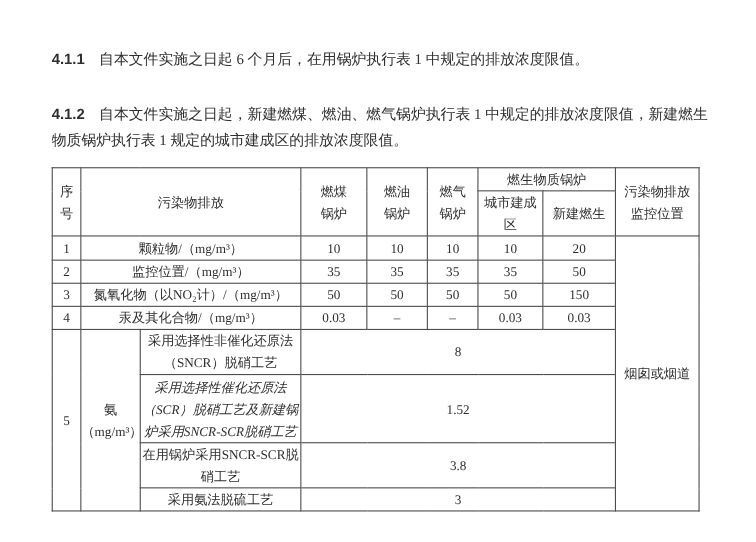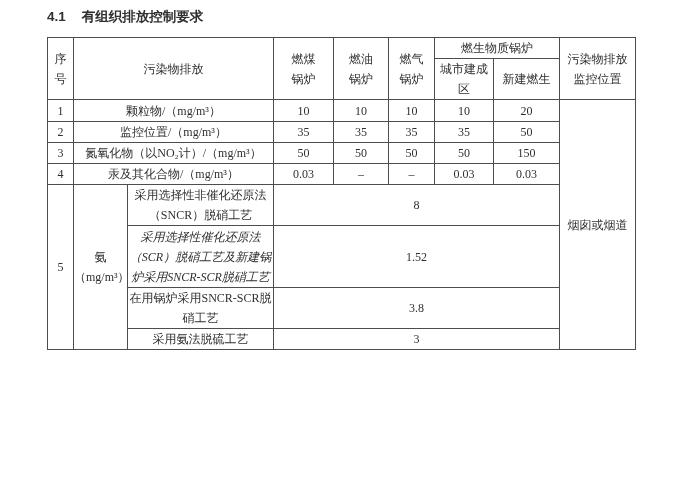--- a/index.html
+++ b/index.html
@@ -64,25 +64,29 @@
   .lh25 { line-height: 25px; }
   .lh21 { line-height: 21px; font-style: italic; }
   .lh18 { line-height: 18px; }
   .lh13 { line-height: 13px; }
 </style>
 </head>
 <body>
 
 <div class="page">
 
-  <div class="heading">
-    <span class="clause-num">4.1</span><span>有组织排放控制要求</span>
-  </div>
 
+  <p class="clause clause-4-1-1">
+    <span class="clause-num">4.1.1</span><span>自本文件实施之日起 6 个月后，在用锅炉执行表 1 中规定的排放浓度限值。</span>
+  </p>
 
+  <p class="clause clause-4-1-2">
+    <span class="clause-num">4.1.2</span><span>自本文件实施之日起，新建燃煤、燃油、燃气锅炉执行表 1 中规定的排放浓度限值，新建燃生
+物质锅炉执行表 1 规定的城市建成区的排放浓度限值。</span>
+  </p>
 
 
   <table class="limits">
     <colgroup>
       <col style="width:26px">
         <col style="width:54px">
         <col style="width:146px">
       <col style="width:60px">
         <col style="width:55px">
         <col style="width:46px">

